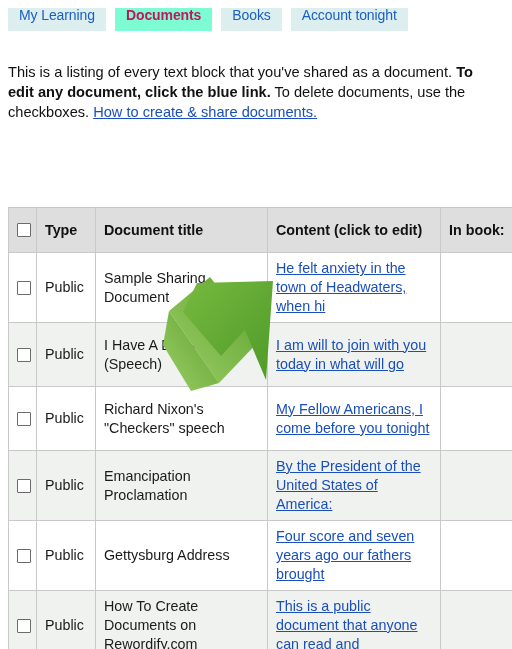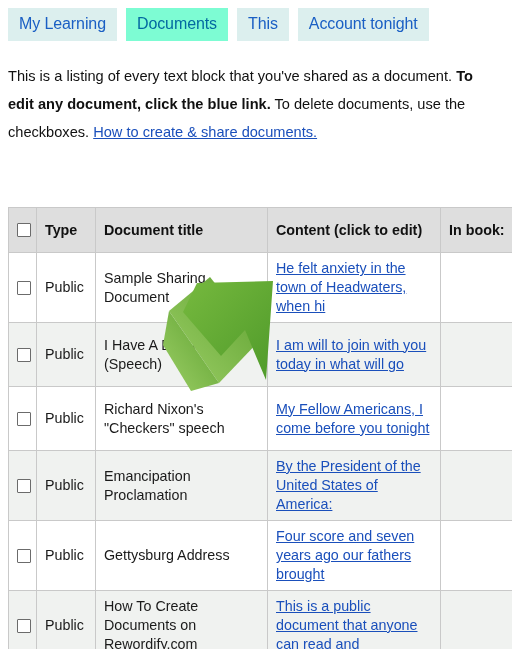--- a/index.html
+++ b/index.html
@@ -21,39 +21,40 @@
     display: flex;
     align-items: flex-start;
     gap: 9px;
     padding: 8px 0 0 8px;
     box-sizing: border-box;
     height: 44px;
   }
   .tab {
     background: #dcefee;
     color: #1a5fc4;
-    font-size: 16px;
+    font-size: 14px;
     line-height: 1;
-    padding: 8px 11px 9px 11px;
+    padding: 0 11px 9px 11px;
     white-space: nowrap;
     cursor: pointer;
     border: none;
     font-family: "Liberation Sans", sans-serif;
     letter-spacing: -0.1px;
   }
   .tab.active {
     background: #7dfcd3;
-    color: #0369a1;
+    color: #be185d;
+    font-weight: bold;
   }
 
   
   #intro {
     margin: 18px 8px 0 8px;
     font-size: 14.6px;
-    line-height: 28px;
+    line-height: 20px;
     color: #111111;
     max-width: 478px;
   }
   #intro .b { font-weight: bold; }
   #intro a, a.inline-link {
     color: #1a4fbb;
     text-decoration: underline;
   }
 
   
@@ -128,21 +129,21 @@
     height: 649px;
     pointer-events: none;
   }
 </style>
 </head>
 <body>
 
 <div id="tabbar">
   <div class="tab">My Learning</div>
   <div class="tab active">Documents</div>
-  <div class="tab">This</div>
+  <div class="tab">Books</div>
   <div class="tab">Account tonight</div>
 </div>
 
 <p id="intro"><span>This is a listing of every text block that you've shared as a document. </span><span class="b">To edit any document, click the blue link.</span><span> To delete documents, use the checkboxes. </span><a href="#" class="inline-link">How to create &amp; share documents.</a></p>
 
 <div id="doc-table-wrap">
   <table class="doc-table">
     <thead>
       <tr>
         <th class="col-check">

